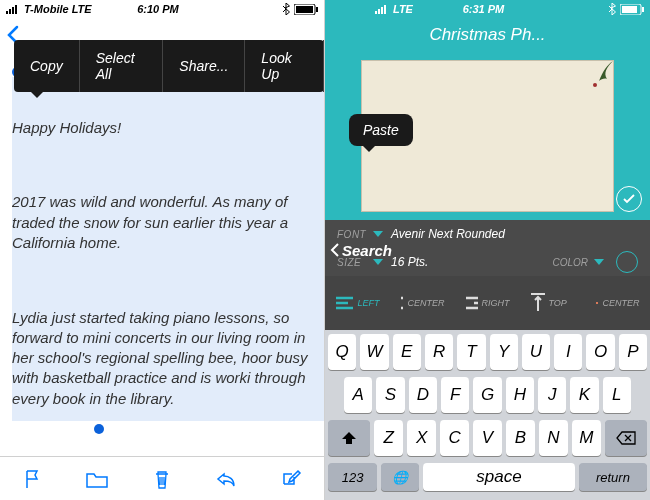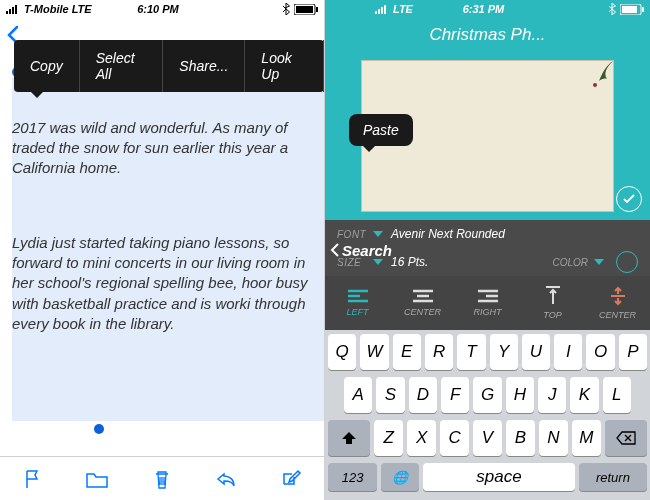--- a/index.html
+++ b/index.html
@@ -48,21 +48,21 @@
 .paste .tail { position:absolute; bottom:-6px; left:14px; width:0;height:0;border-left:6px solid transparent;border-right:6px solid transparent;border-top:6px solid #1a1a1a; }
 .done { position:absolute; right:8px; bottom:8px; width:26px; height:26px; border:1.5px solid #fff; border-radius:50%; display:flex; align-items:center; justify-content:center; }
 
 .panel { background:#4a4a4a; color:#fff; font-size:12px; }
 .prow { display:flex; align-items:center; height:28px; padding:0 12px; gap:2px; }
 .prow .lab { color:#a0a0a0; font-size:10px; letter-spacing:.5px; width:34px; }
 .tri { width:0;height:0;border-left:5px solid transparent;border-right:5px solid transparent;border-top:6px solid #2cb9bd; display:inline-block; margin-right:6px; }
 .colorbtn { margin-left:auto; display:flex; align-items:center; gap:6px; }
 .colorbtn .circ { width:22px;height:22px;border:1.5px solid #2cb9bd;border-radius:50%; }
 .aligns { display:flex; justify-content:space-around; align-items:center; height:54px; background:#444; }
-.aligns .al { display:flex; flex-direction:column; align-items:center; gap:4px; font-size:9px; color:#aaa; width:44px; }
+.aligns .al { display:flex; flex-direction:row; align-items:center; gap:4px; font-size:9px; color:#aaa; width:44px; }
 .aligns .al.active { color:#2cb9bd; }
 .aligns svg { display:block; }
 
 .kb { background:#d1d4d9; height:172px; padding:4px 3px; }
 .kbrow { display:flex; gap:4px; justify-content:center; margin-bottom:7px; }
 .key { background:#fff; border-radius:4px; box-shadow:0 1px 0 #888; height:36px; display:flex; align-items:center; justify-content:center; font-size:17px; flex:1; }
 .key.mod { background:#acb2bc; font-size:13px; }
 .key.sp { flex:4;text-align:right; }
 .key.shift, .key.bksp { flex:1.3; background:#acb2bc; }
 .kbrow.r2 { padding:0 16px; }
@@ -115,20 +115,21 @@
       <div class="mi">Select All</div>
       <div class="mi">Share...</div>
       <div class="mi">Look Up</div>
       <div class="tail"></div>
     </div>
     <div class="seldot dot1"></div>
     <div class="seldot dot2"></div>
     <div class="selection"></div>
 
     <div class="note">
+      <div class="para">Happy Holidays!</div>
       <div class="para">2017 was wild and wonderful. As many of traded the snow for sun earlier this year a California home.</div>
       <div class="para">Lydia just started taking piano lessons, so forward to mini concerts in our living room in her school's regional spelling bee, hoor busy with basketball practice and is worki through every book in the library.</div>
       
       
       
     </div>
 
     <div class="toolbar">
       <span>
           <svg width="20" height="22">

